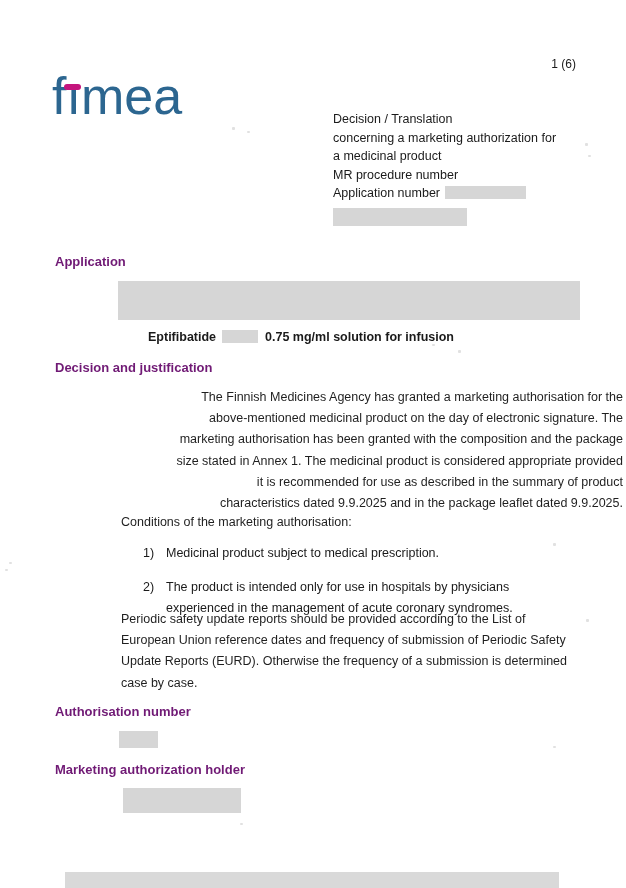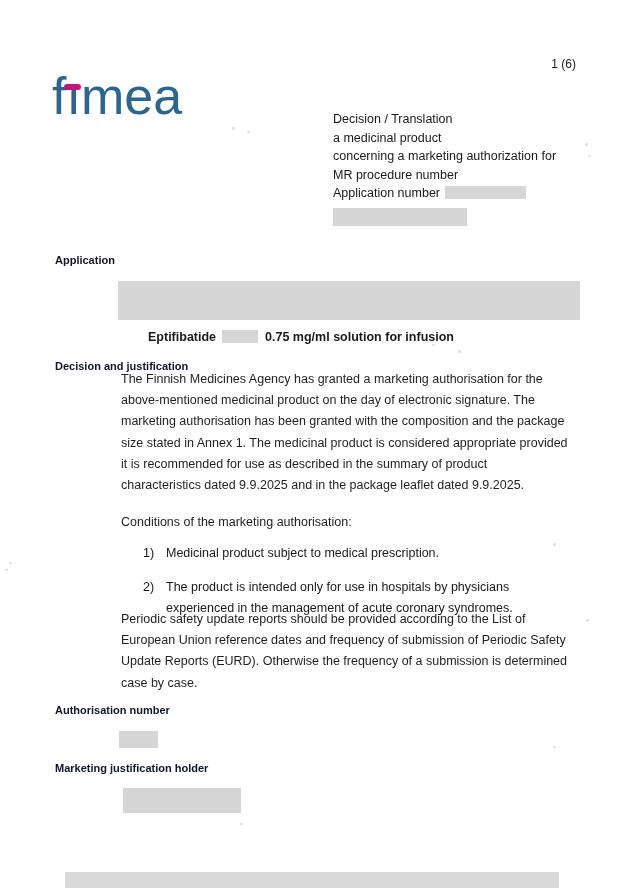--- a/index.html
+++ b/index.html
@@ -63,23 +63,23 @@
     margin-left: 5px;
   }
   .redact-header-block {
     display: block;
     width: 134px; height: 18px;
     margin-top: 5px;
   }
   .heading {
     position: absolute;
     left: 55px;
-    font-size: 11px;
+    font-size: 13px;
     font-weight: bold;
-    color: #0f172a;
+    color: #701a75;
   }
   .redact-abs { position: absolute; background: #d6d6d6; }
   .product-line {
     position: absolute;
     left: 120px;
     top: 330px;
     font-size: 12.5px;
     font-weight: bold;
     padding-left: 28px;
   }
@@ -121,38 +121,38 @@
 
   <div class="page-number">1 (6)</div>
 
   <div class="logo">
     <div class="logo-text">fımea</div>
     <div class="logo-dash"></div>
   </div>
 
   <div class="doc-header">
     <div class="bold">Decision / Translation</div>
+    <div class="bold">concerning a marketing authorization for</div>
     <div class="bold">a medicinal product</div>
-    <div class="bold">concerning a marketing authorization for</div>
     <div>MR procedure number</div>
     <div><span>Application number</span><span class="redact redact-inline-app"></span></div>
     <span class="redact redact-header-block"></span>
   </div>
 
   <div class="heading" style="top:254px;">Application</div>
 
   <div class="redact-abs" style="left:118px; top:281px; width:462px; height:39px;"></div>
 
   <div class="product-line">
     <span>Eptifibatide</span><span class="redact redact-inline-product"></span><span>0.75 mg/ml solution for infusion</span>
   </div>
 
   <div class="heading" style="top:360px;">Decision and justification</div>
 
-  <div class="body-text" style="top:369px;">The Finnish Medicines Agency has granted a marketing authorisation for the
+  <div class="body-text" style="top:387px;text-align:right;">The Finnish Medicines Agency has granted a marketing authorisation for the
 above-mentioned medicinal product on the day of electronic signature. The
 marketing authorisation has been granted with the composition and the package
 size stated in Annex 1. The medicinal product is considered appropriate provided
 it is recommended for use as described in the summary of product
 characteristics dated 9.9.2025 and in the package leaflet dated 9.9.2025.</div>
 
   <div class="body-text" style="top:512px;">Conditions of the marketing authorisation:</div>
 
   <div class="cond-item" style="top:543px;">
     <span class="cond-num">1)</span>
@@ -167,21 +167,21 @@
 
   <div class="body-text" style="top:609px;">Periodic safety update reports should be provided according to the List of
 European Union reference dates and frequency of submission of Periodic Safety
 Update Reports (EURD). Otherwise the frequency of a submission is determined
 case by case.</div>
 
   <div class="heading" style="top:704px;">Authorisation number</div>
 
   <div class="redact-abs" style="left:119px; top:731px; width:39px; height:17px;"></div>
 
-  <div class="heading" style="top:762px;">Marketing justification holder</div>
+  <div class="heading" style="top:762px;">Marketing authorization holder</div>
 
   <div class="redact-abs" style="left:123px; top:788px; width:118px; height:25px;"></div>
 
   <div class="redact-abs" style="left:65px; top:872px; width:494px; height:16px; background:#d9d9d9;"></div>
 
   <div class="speck" style="left:232px; top:127px; width:3px; height:3px;"></div>
   <div class="speck" style="left:247px; top:131px; width:3px; height:2px;"></div>
   <div class="speck" style="left:585px; top:143px; width:3px; height:3px;"></div>
   <div class="speck" style="left:588px; top:155px; width:3px; height:2px;"></div>
   <div class="speck" style="left:432px; top:344px; width:3px; height:2px;"></div>

